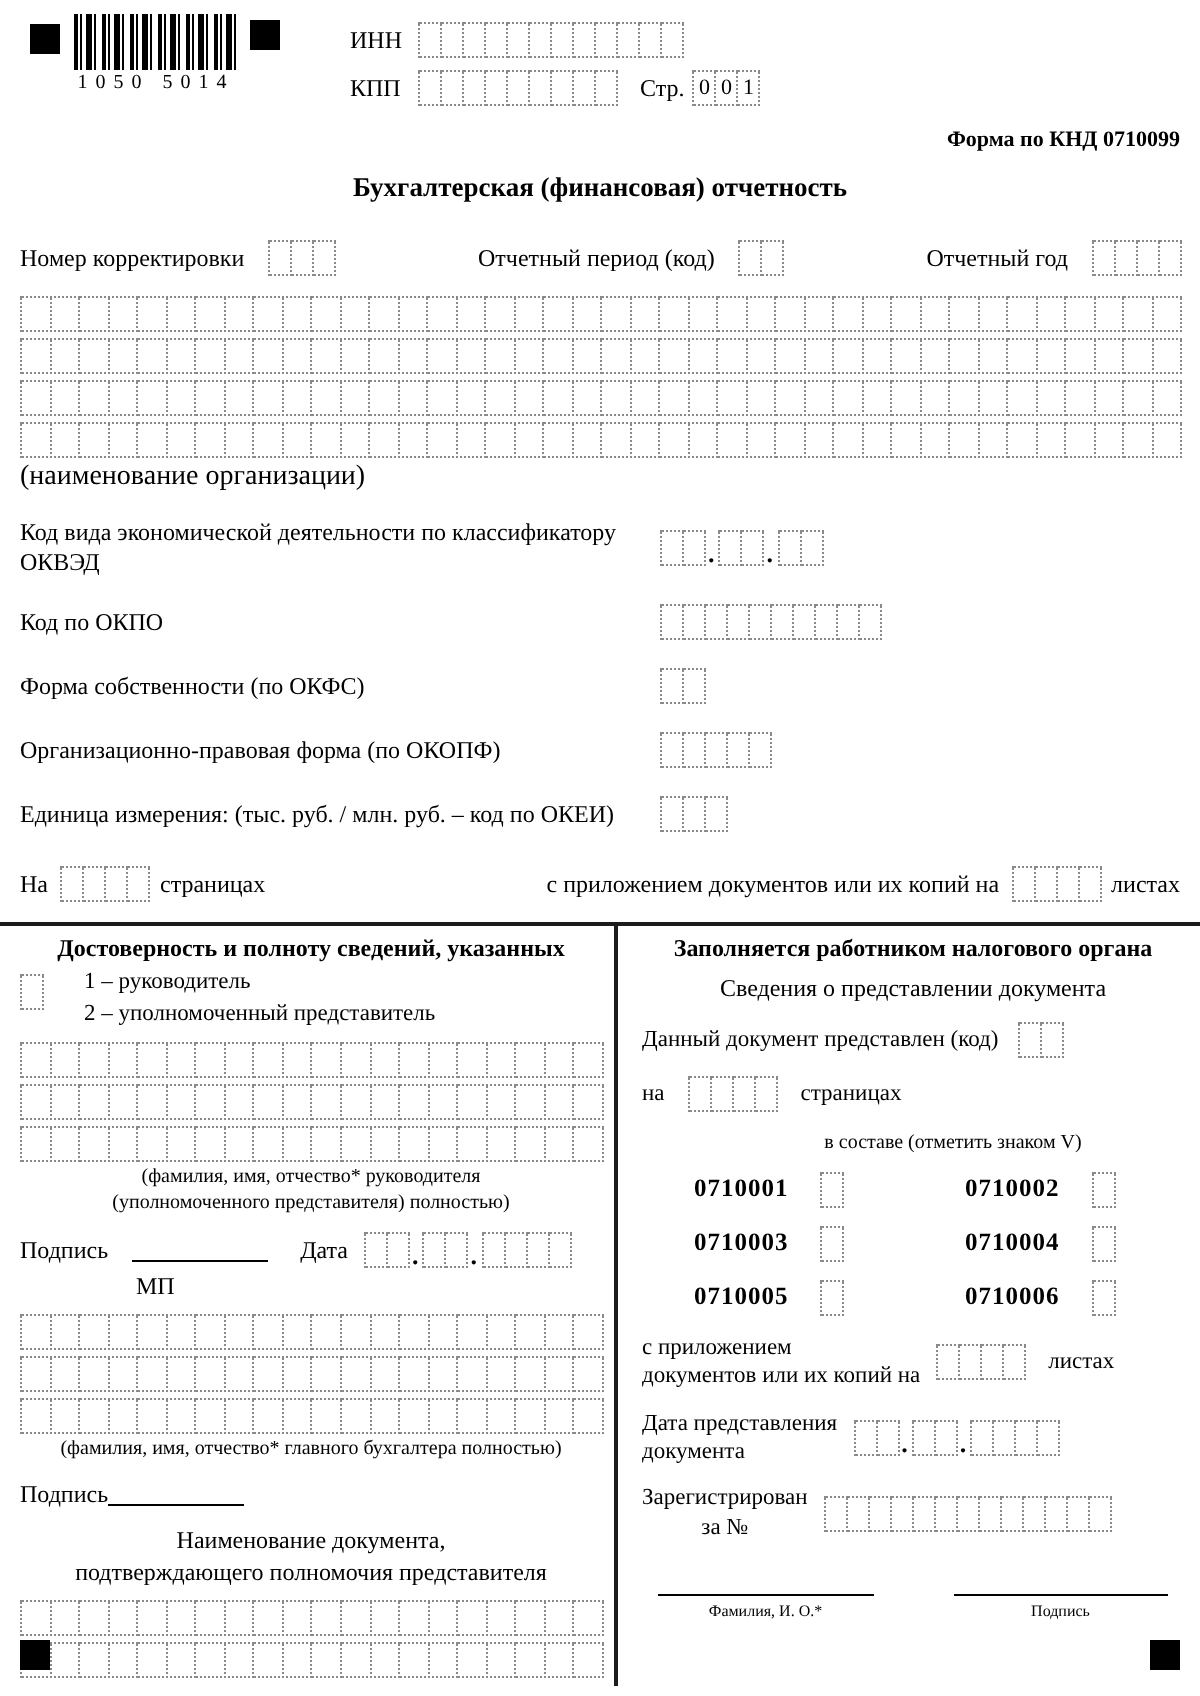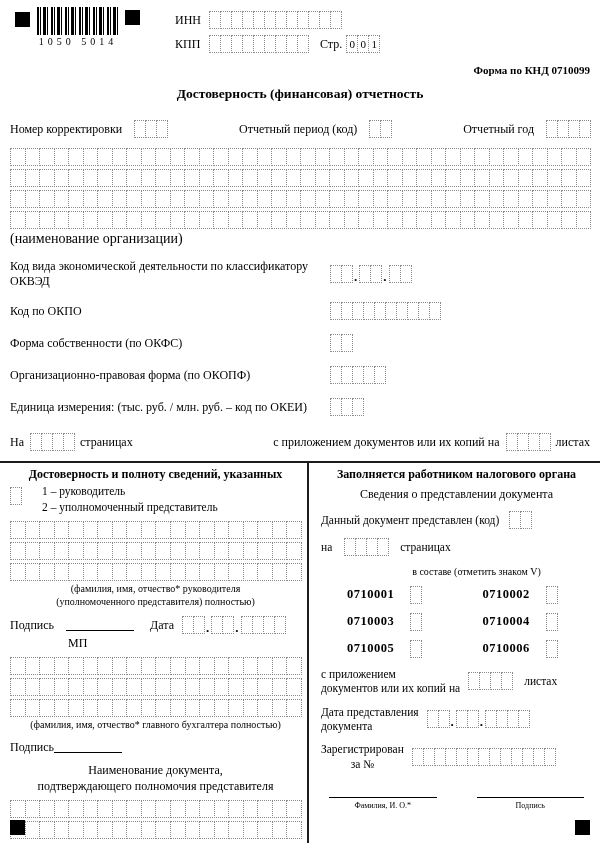--- a/index.html
+++ b/index.html
@@ -128,21 +128,21 @@
         <span class="cells">
             <span class="cell">0</span>
             <span class="cell">0</span>
             <span class="cell">1</span>
           </span>
       </div>
     </div>
   </div>
 
   <div class="knd">Форма по КНД 0710099</div>
-  <div class="title">Достоверность (финансовая) отчетность</div>
+  <div class="title">Бухгалтерская (финансовая) отчетность</div>
 
   <div class="corr-row">
     <span>Номер корректировки</span>
     <span class="gap1"></span>
     <span class="cells">
         <span class="cell">&nbsp;</span>
         <span class="cell">&nbsp;</span>
         <span class="cell">&nbsp;</span>
       </span>
     <span class="sp"></span>

